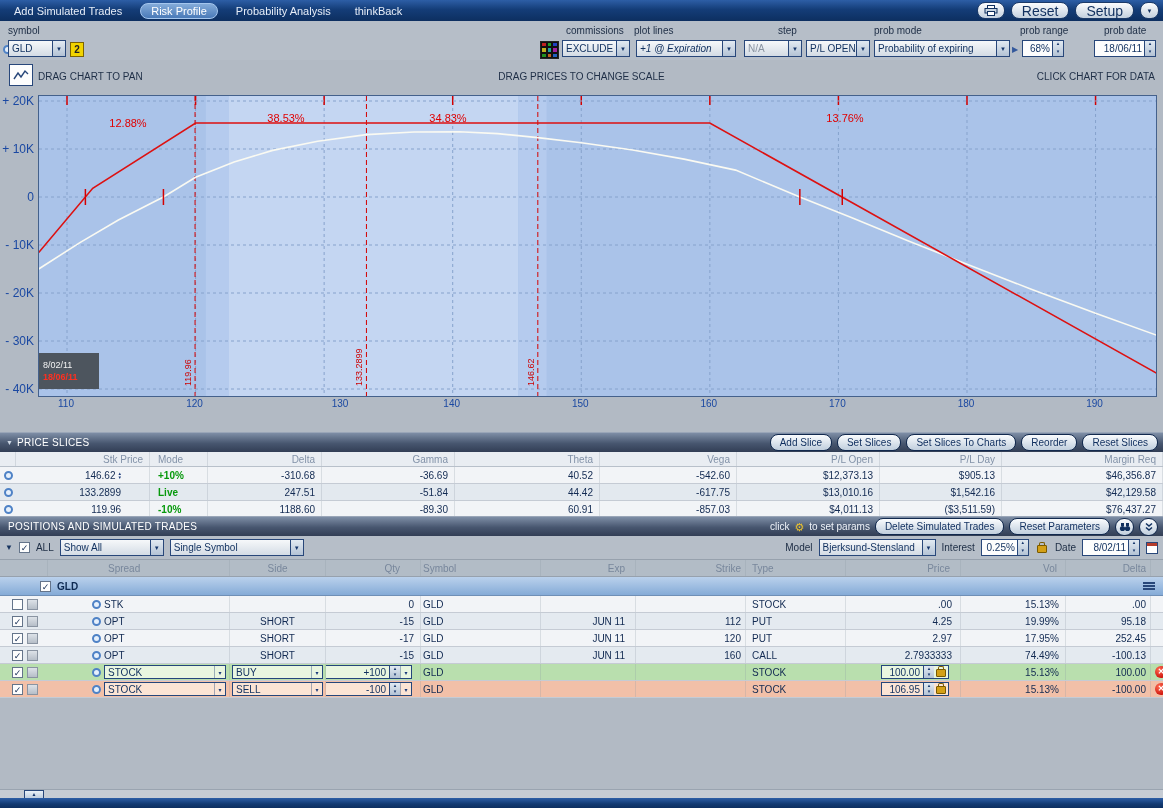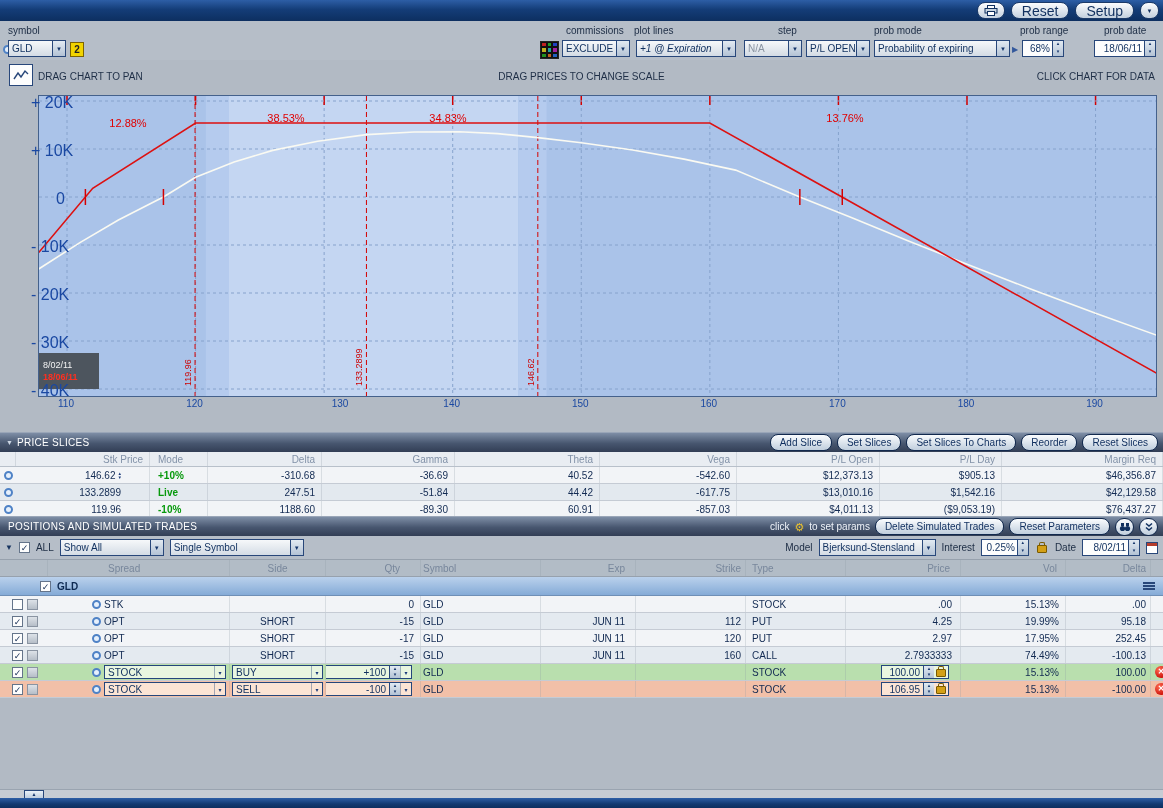--- a/index.html
+++ b/index.html
@@ -28,21 +28,21 @@
   .grid-icon{position:absolute;width:17px;height:16px;border:1px solid #222;display:grid;grid-template-columns:1fr 1fr 1fr;grid-template-rows:1fr 1fr 1fr;}
   .grid-icon span{border:0.5px solid #111;}
   .play{position:absolute;font-size:8px;color:#33589c;}
   
   .chart-panel{position:absolute;left:0;top:60px;width:1163px;height:372px;background:#b2bac4;}
   .chart-tool-btn{position:absolute;left:9px;top:4px;width:22px;height:20px;background:#fdfdfd;border:1px solid #28477a;display:flex;align-items:center;justify-content:center;}
   .hint{position:absolute;top:11px;font-size:10px;color:#1e2e46;white-space:nowrap;}
   .hint.center{left:50%;transform:translateX(-50%);}
   .hint.right{right:8px;}
   .chart-box{position:absolute;left:38px;top:35px;width:1117px;height:300px;border:1px solid #44618c;box-sizing:content-box;cursor:crosshair;}
-  .ylab{position:absolute;left:0;width:34px;text-align:right;font-size:16px;color:#1a48a2;white-space:nowrap;padding-left:31px;}
+  .ylab{position:absolute;left:0;width:34px;text-align:right;font-size:12px;color:#1a48a2;white-space:nowrap;}
   .xlab{position:absolute;top:338px;width:40px;text-align:center;font-size:10px;color:#1a48a2;}
   .chart-tooltip{position:absolute;left:0;top:257px;width:60px;height:36px;background:#4d555e;display:flex;flex-direction:column;justify-content:center;padding-left:4px;box-sizing:border-box;}
   .chart-tooltip div{font-size:9px;color:#f2f2f2;line-height:12px;}
   .chart-tooltip .red{color:#ff3020;font-weight:bold;}
   
   .section-header{position:absolute;left:0;width:1163px;height:20px;background:linear-gradient(#7e8ea6,#47566f 55%,#323e55);border-top:1px solid #9aa6b8;display:flex;align-items:center;color:#fff;font-size:10px;box-sizing:border-box;}
   .sec-tri{color:#ccd6e4;font-size:7px;margin:0 4px 0 6px;}
   .sec-title{letter-spacing:.3px;white-space:nowrap;}
   .sec-buttons{margin-left:auto;display:flex;align-items:center;gap:5px;padding-right:5px;}
   .sec-btn{background:linear-gradient(#fafcfe,#c0cedd);border:1px solid #12294e;border-radius:8px;color:#0f2e5e;font-size:10px;height:15px;display:flex;align-items:center;padding:0 9px;white-space:nowrap;}
@@ -98,20 +98,26 @@
   .bottom-strip{position:absolute;left:0;top:789px;width:1163px;height:9px;background:#c6ccd4;border-top:1px solid #9aa4b0;}
   .expand-btn{position:absolute;left:24px;top:0px;width:18px;height:8px;background:linear-gradient(#e8f0f8,#b8c8da);border:1px solid #28477a;font-size:5px;line-height:7px;text-align:center;color:#14356b;}
   .bottom-bar{position:absolute;left:0;top:798px;width:1163px;height:10px;background:linear-gradient(#2d5ea6,#123a72 60%,#0d2f60);}
 </style>
 </head>
 <body>
 
 <div id="app">
 
   <div class="topbar">
+    <div class="tabs" id="tab-list">
+        <div class="tab">Add Simulated Trades</div>
+        <div class="tab active">Risk Profile</div>
+        <div class="tab">Probability Analysis</div>
+        <div class="tab">thinkBack</div>
+      </div>
     <div class="topbar-right">
       <div class="pill-btn" style="padding:0 6px">
         <svg width="14" height="11">
             <rect x="3.5" y="0.5" width="7" height="3" fill="#fff" stroke="#10305f"></rect>
             <rect x="1" y="3.5" width="12" height="4.5" fill="#c8d4e0" stroke="#10305f"></rect>
             <rect x="3.5" y="6.5" width="7" height="4" fill="#fff" stroke="#10305f"></rect>
           </svg>
       </div>
       <div class="pill-btn">Reset</div>
       <div class="pill-btn">Setup</div>
@@ -374,21 +380,21 @@
         <div class="sl-cell ar pr2">
           <span>60.91</span>
         </div>
         <div class="sl-cell ar pr2">
           <span>-857.03</span>
         </div>
         <div class="sl-cell ar pr2">
           <span>$4,011.13</span>
         </div>
         <div class="sl-cell ar pr2">
-          <span>($9,053.19)</span>
+          <span>($3,511.59)</span>
         </div>
         <div class="sl-cell ar pr2">
           <span>$76,437.27</span>
         </div>
       </div>
     </div>
 
   <div class="section-header" style="top:516px">
     <span class="sec-title" style="margin-left:8px">POSITIONS AND SIMULATED TRADES</span>
     <div class="sec-buttons">

